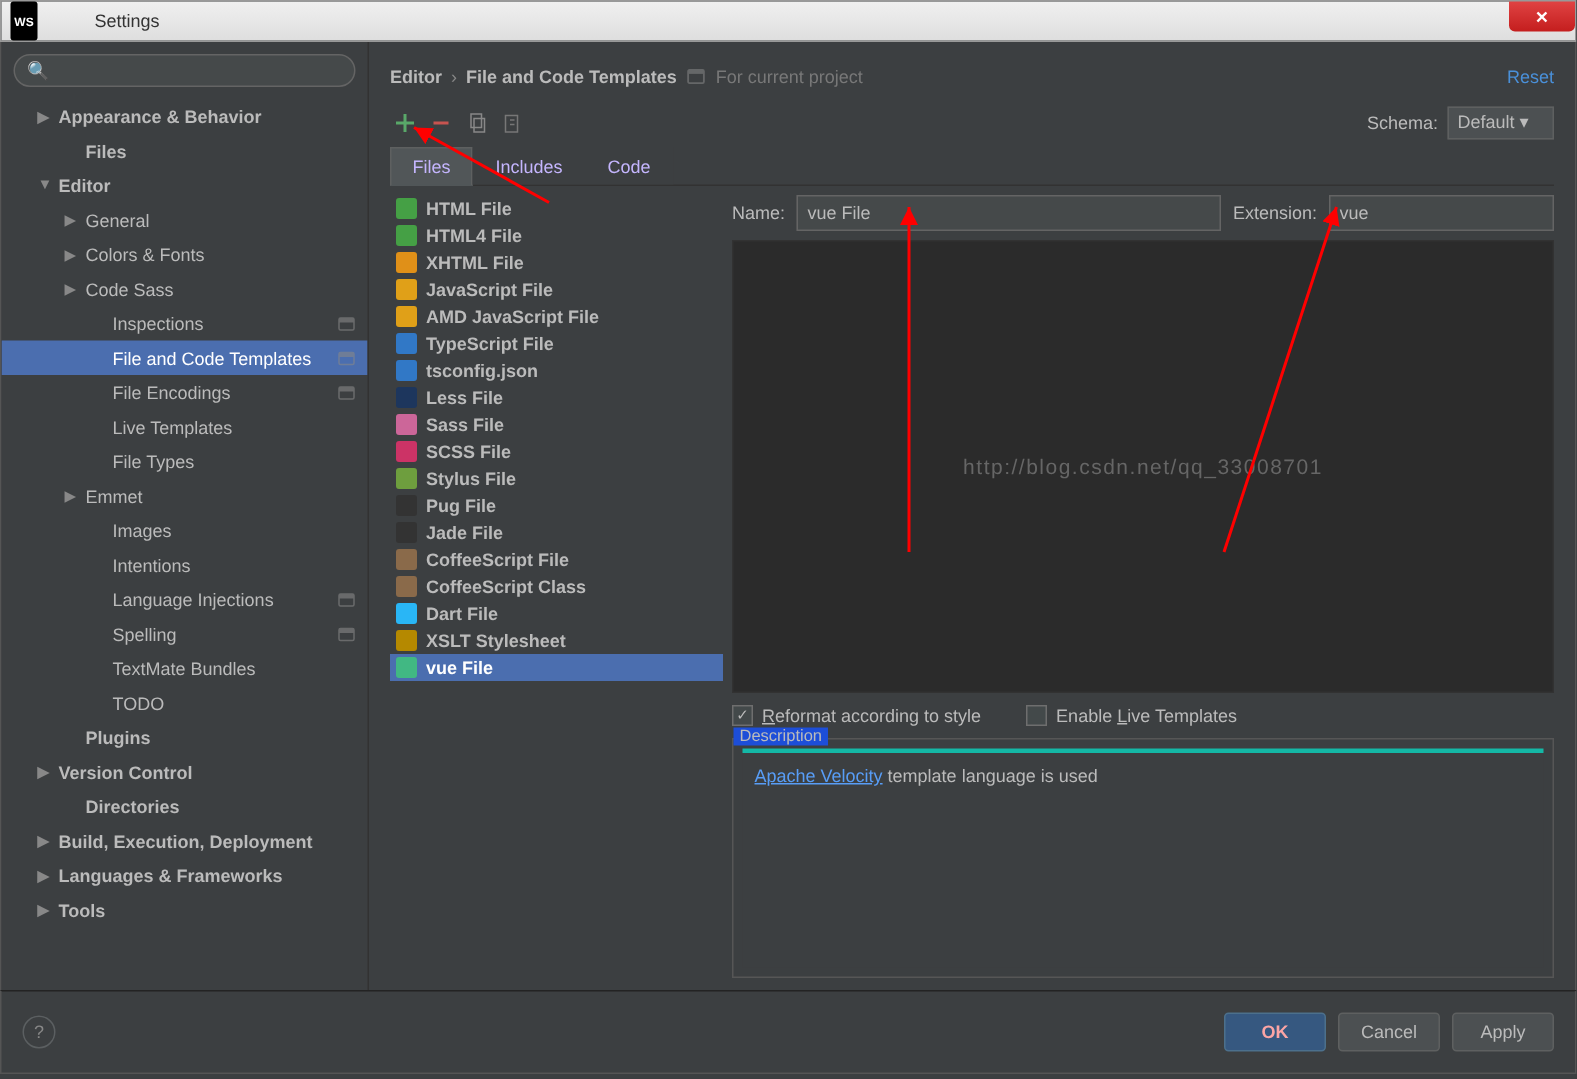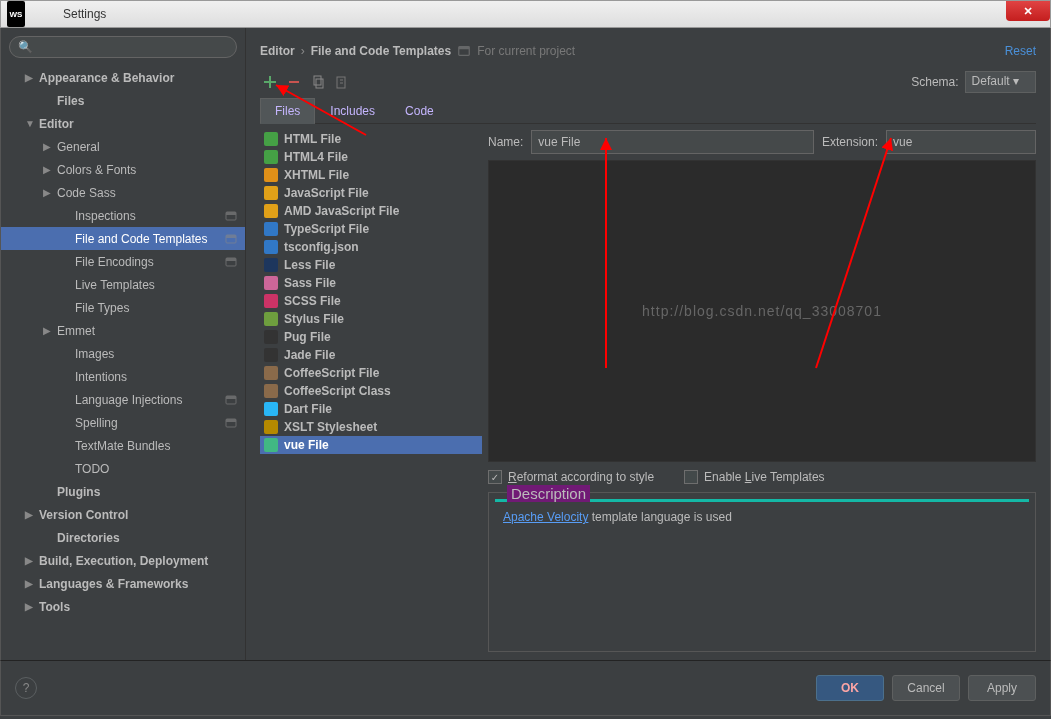--- a/index.html
+++ b/index.html
@@ -60,21 +60,21 @@
 .editor-area { flex: 1; background: #2b2b2b; border: 1px solid #323232; position: relative; }
 .watermark { position: absolute; left: 50%; top: 50%; transform: translate(-50%,-50%); color: #666; font-size: 14px; letter-spacing: 1px; pointer-events: none; }
 
 .options-row { display: flex; align-items: center; gap: 30px; padding: 8px 0; }
 .chk { display: flex; align-items: center; gap: 6px; color: #bbb; }
 .chk .box { width: 14px; height: 14px; border: 1px solid #6e6e6e; background: #43494a; display: flex; align-items: center; justify-content: center; }
 .chk .box.checked::after { content: "✓"; color: #bbb; font-size: 10px; }
 .chk u { text-decoration: underline; }
 
 .desc-group { border: 1px solid #565656; padding: 6px; margin-bottom: 8px; height: 160px; position: relative; }
-.desc-title { position: absolute; top: -8px; left: 18px; background: #701a75; padding: 0 4px; color: #bbb; font-size: 15px; }
+.desc-title { position: absolute; top: -8px; left: 0; background: #1d4ed8; padding: 0 4px; color: #bbb; font-size: 11px; }
 .desc-box { background: #3c3f41; border-top: 3px solid #14b8a6; height: 100%; padding: 8px; color: #bbb; }
 .desc-box a { color: #589df6; text-decoration: underline; }
 
 .button-bar { height: 56px; border-top: 1px solid #232323; border-left: 1px solid #555; border-right: 1px solid #555; border-bottom: 1px solid #555; display: flex; align-items: center; padding: 0 14px; }
 .help-btn { width: 22px; height: 22px; border: 1px solid #5b5f61; border-radius: 11px; color: #888; display: flex; align-items: center; justify-content: center; }
 .action-btns { margin-left: auto; display: flex; gap: 8px; }
 .btn { min-width: 68px; height: 26px; background: #4c5052; border: 1px solid #5e6060; color: #bbb; display: flex; align-items: center; justify-content: center; cursor: pointer; border-radius: 3px; }
 .btn.primary { background: #365880; border-color: #4c708c; color: #fca5a5; font-weight: bold; }
 
 .arrow { position: absolute; pointer-events: none; }

